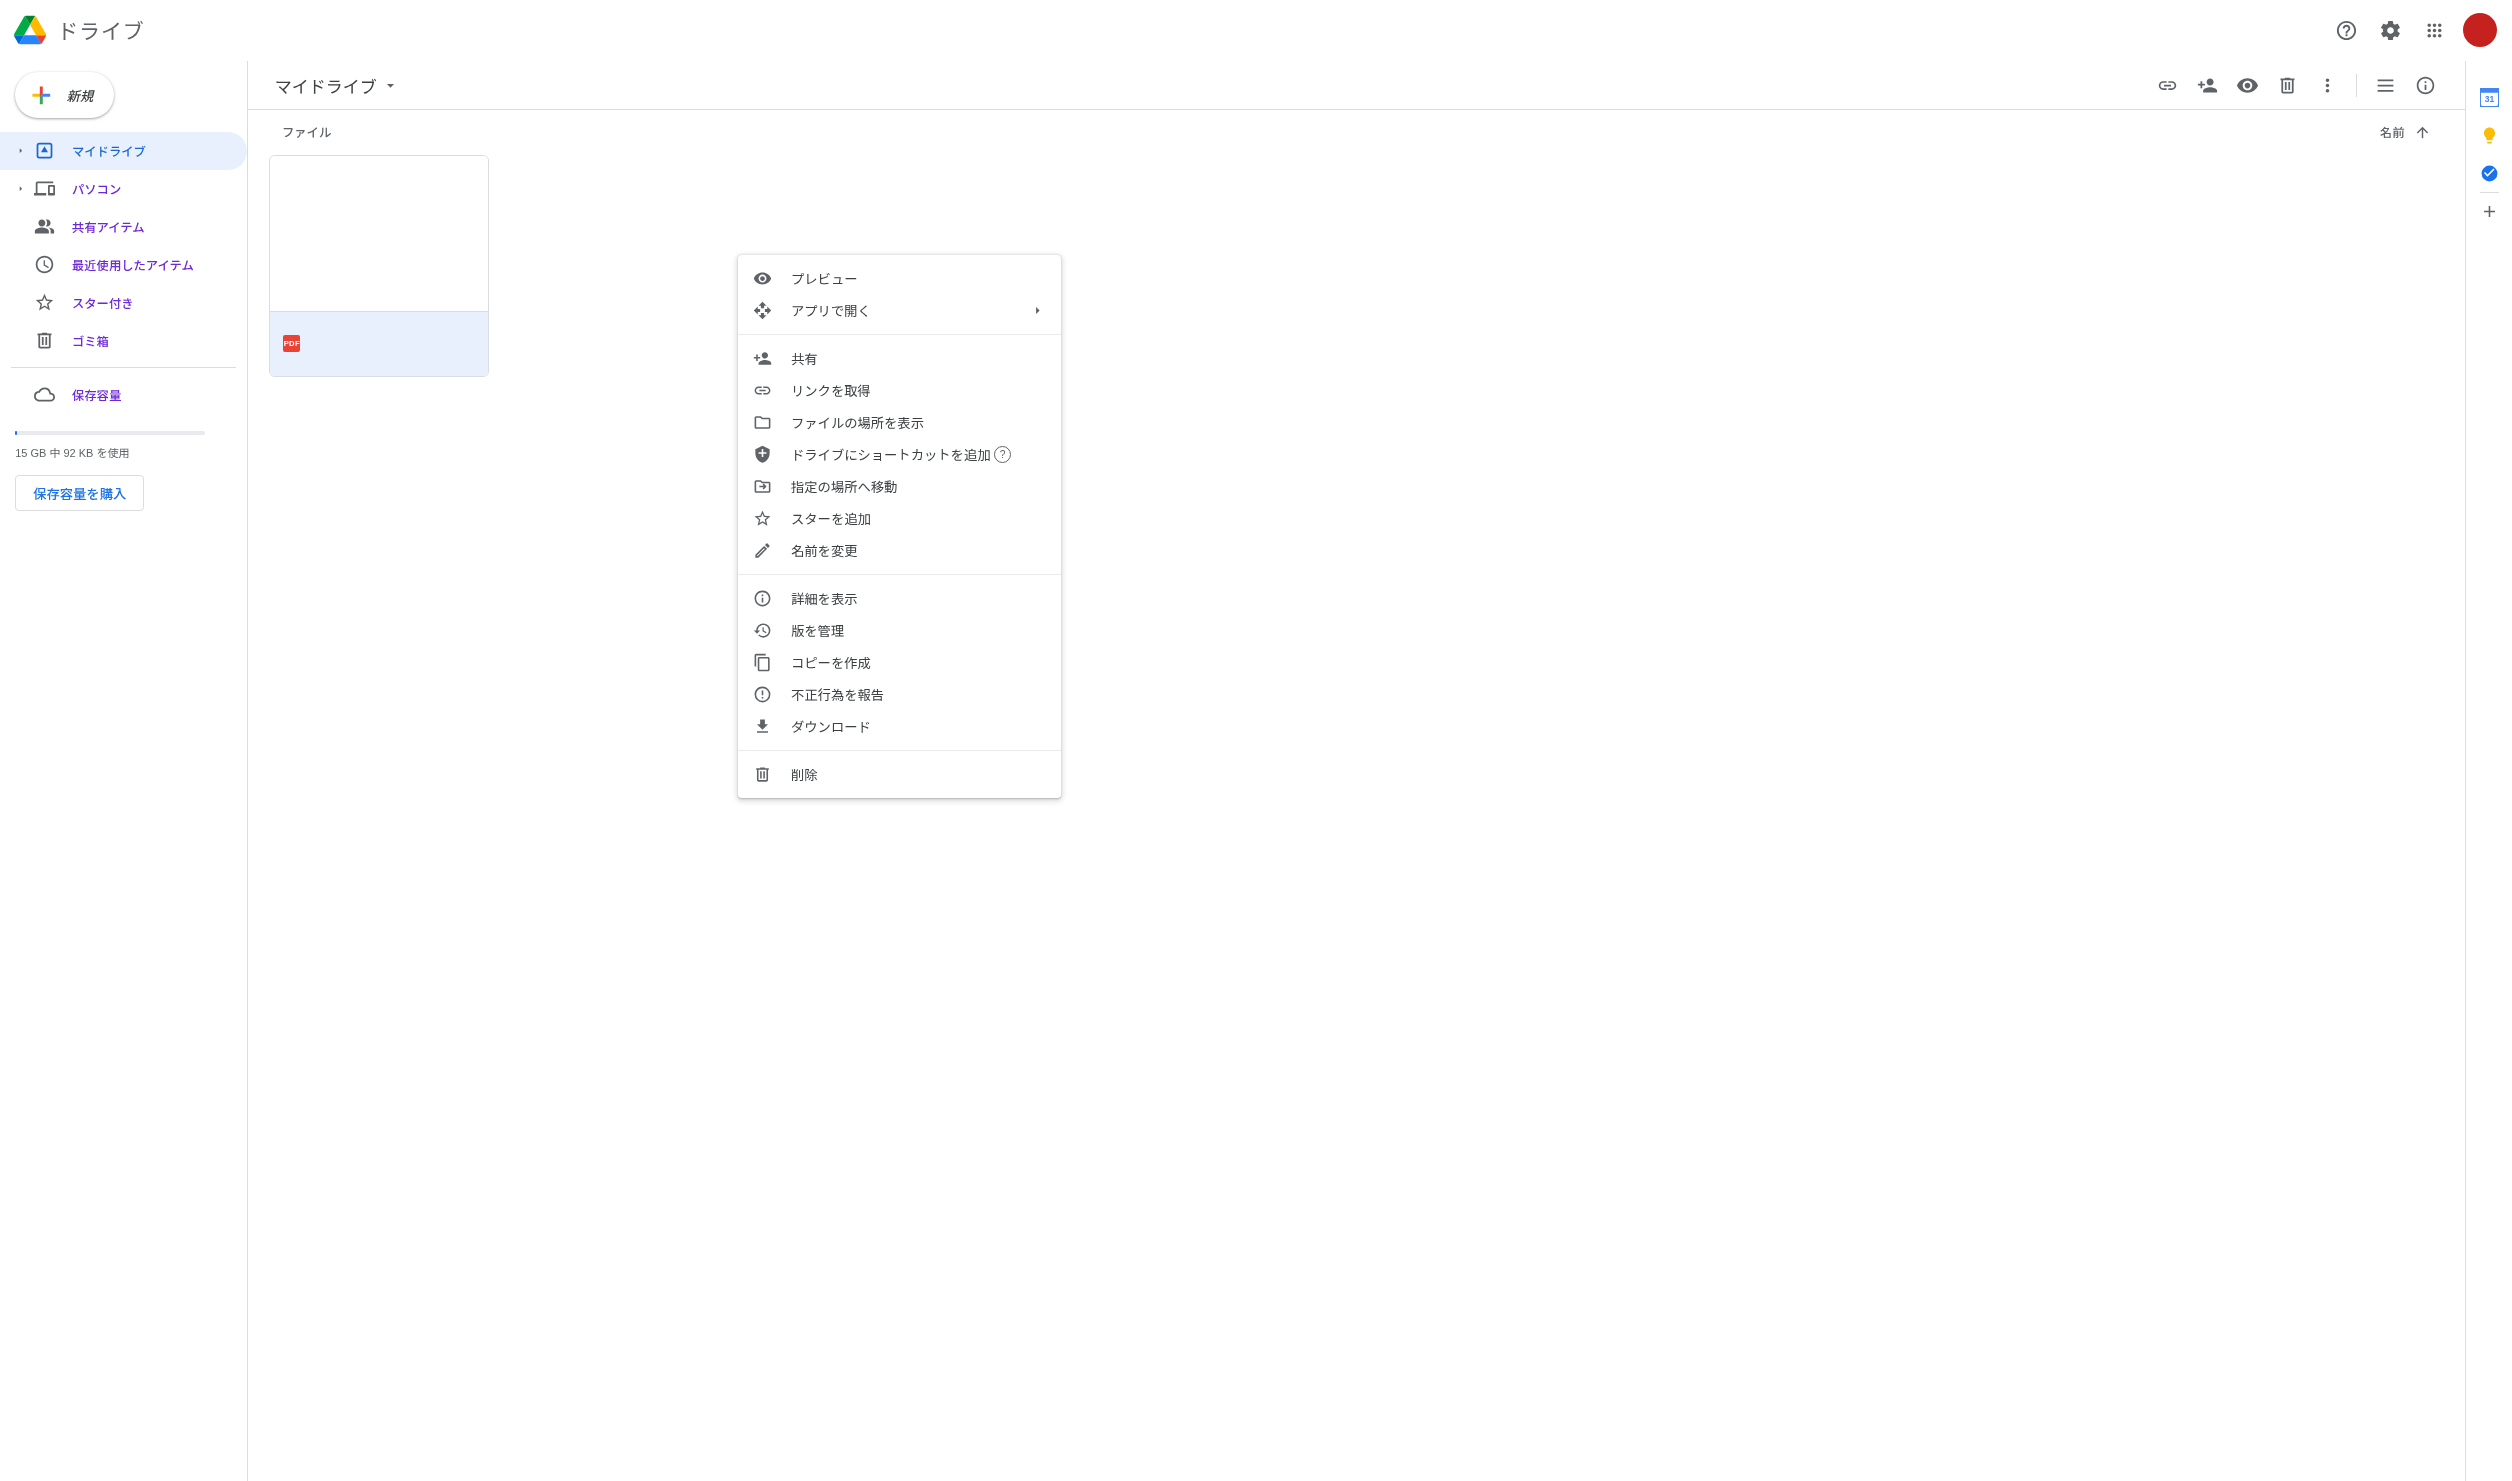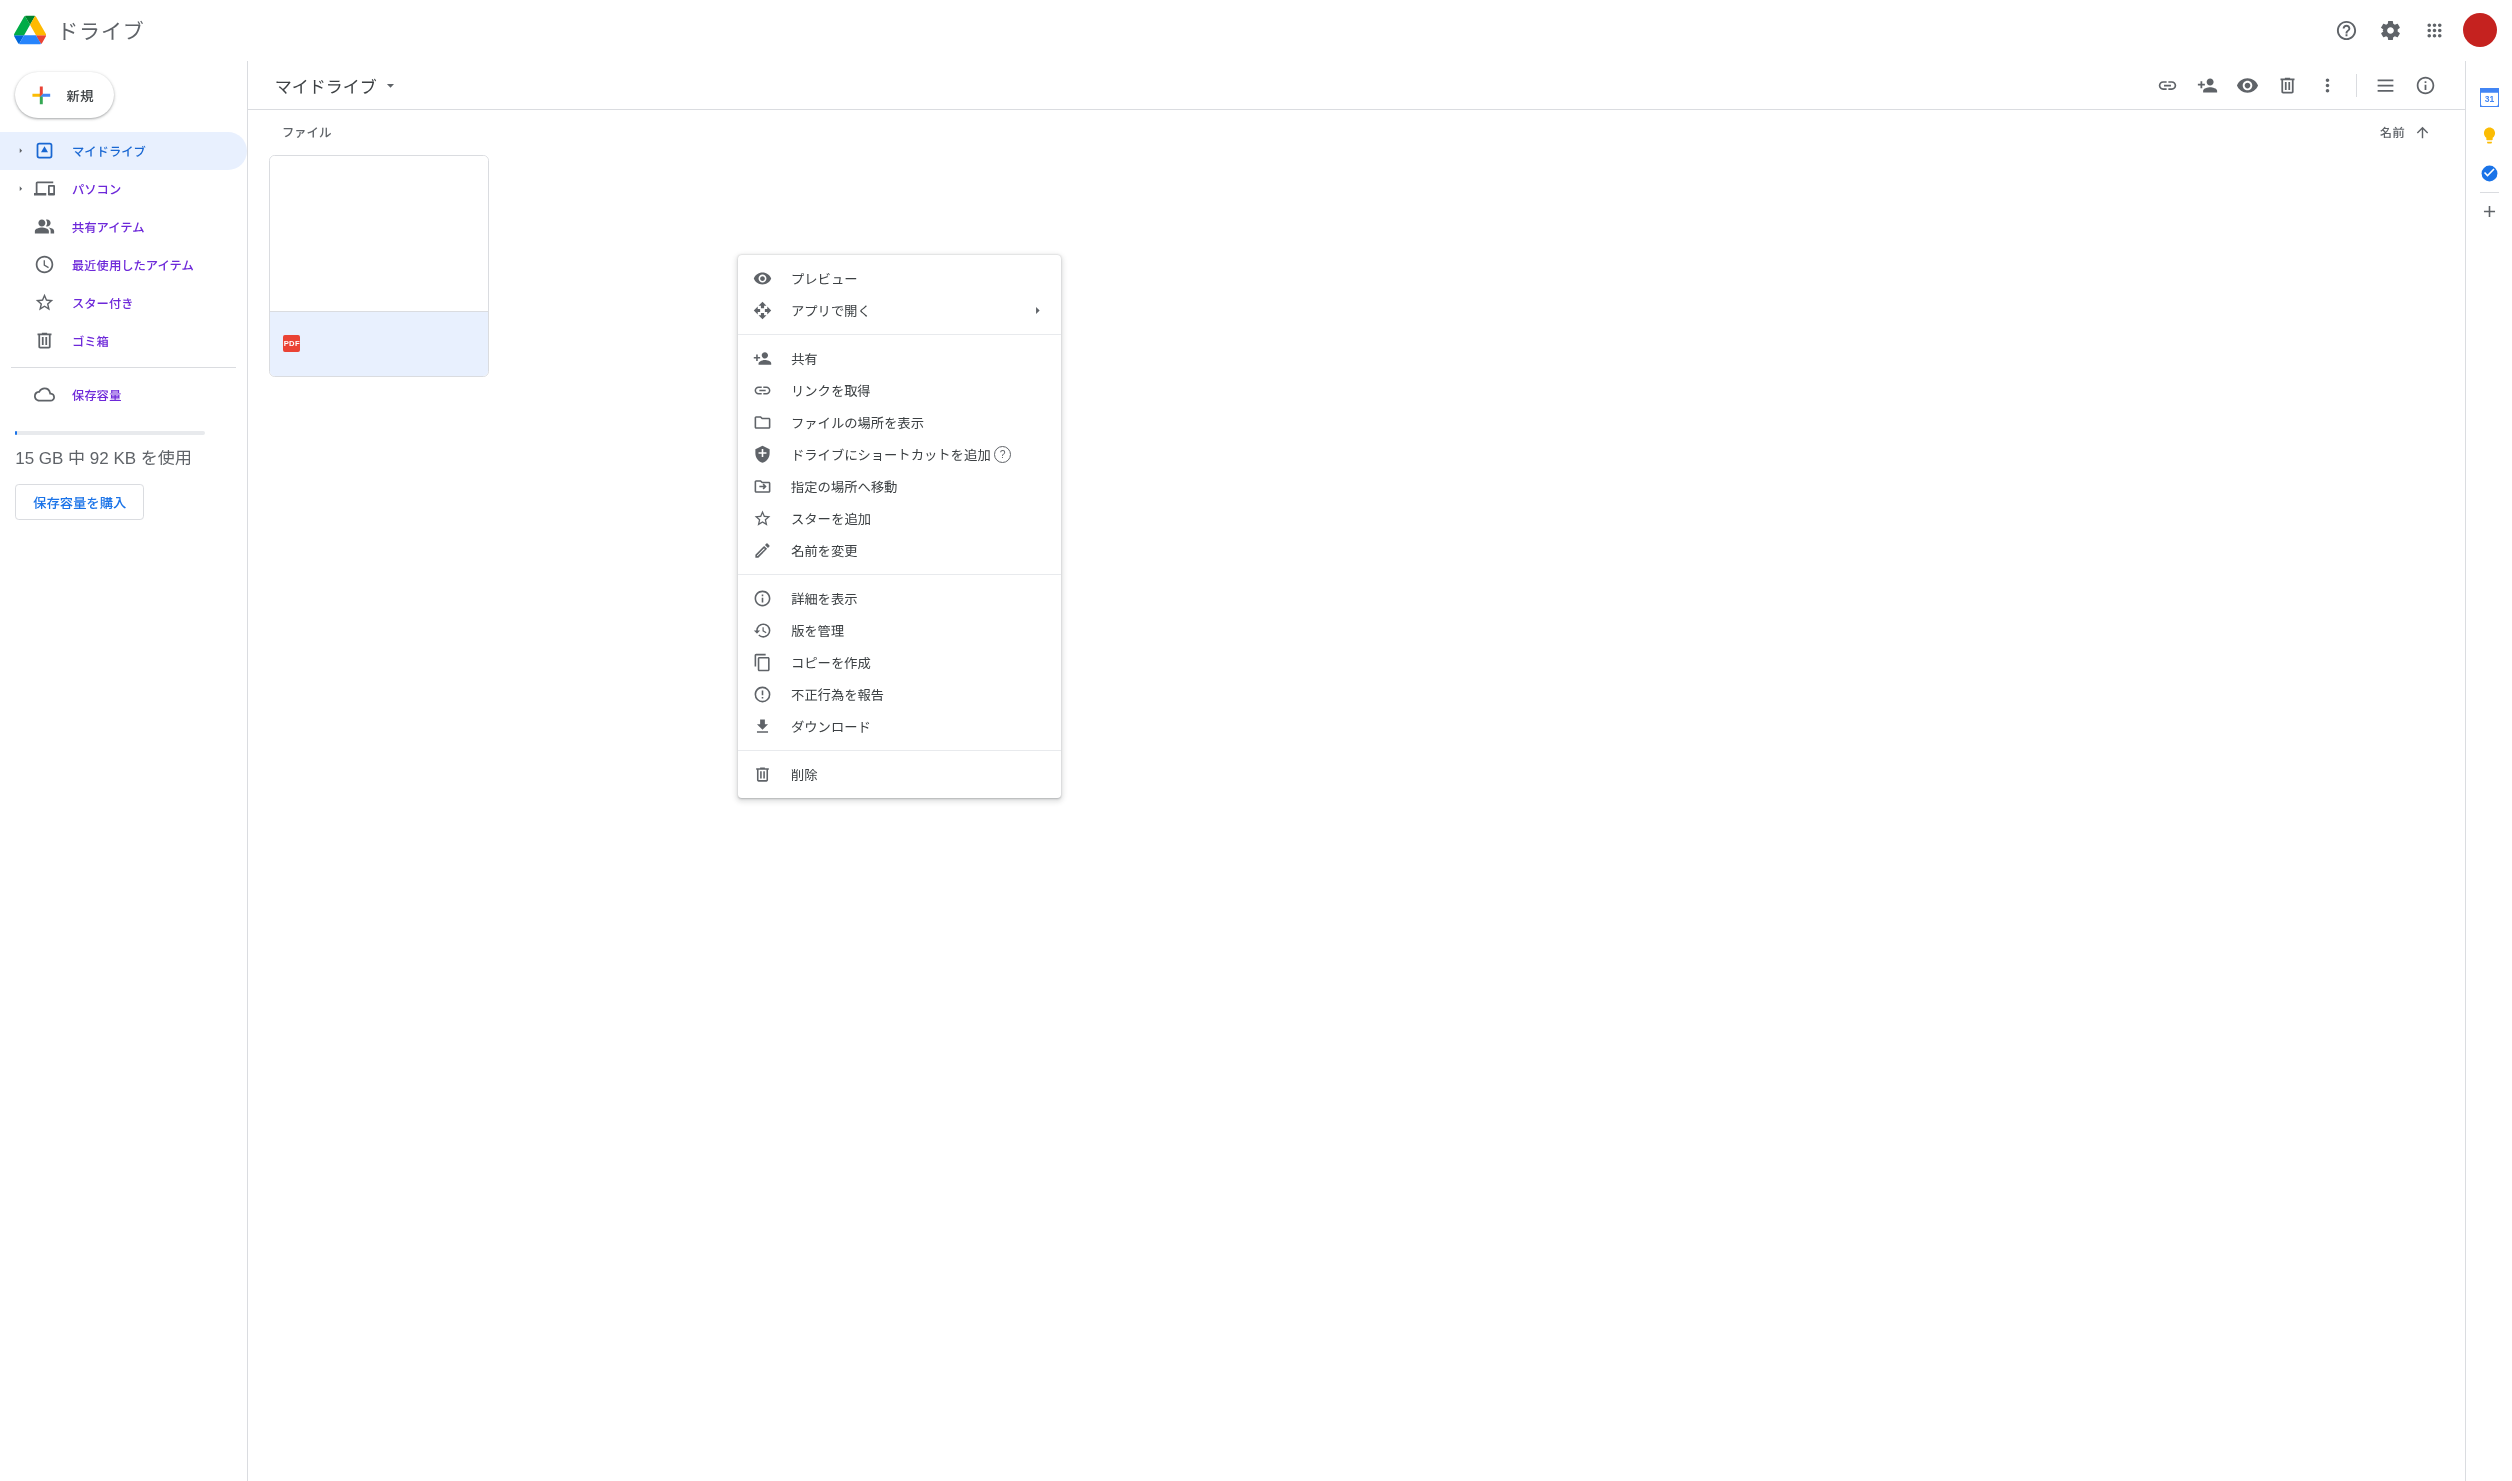--- a/index.html
+++ b/index.html
@@ -34,41 +34,41 @@
   .avatar { width:34px; height:34px; border-radius:50%; background:#c5221f; margin-left:3.8px; }
 
   
   .body { display:flex; height: calc(100vh - 61px); }
   .sidebar { width: 247px; padding: 7.6px 11.4px 0 11.4px; border-right:none; display:flex; flex-direction:column; }
   .new-btn {
     display:flex; align-items:center; gap:11.4px; height:46px; padding: 0 21px 0 13.3px;
     border-radius: 26.6px; border:none; background:#fff;
     box-shadow: 0 0.9px 1.9px rgba(60,64,67,.3), 0 0.9px 2.8px 0.9px rgba(60,64,67,.15);
     font-size:13.3px; color:#3c4043; cursor:pointer; width:fit-content; margin: 3.8px 0 13.3px 3.8px;
-    letter-spacing: 0.2px; font-weight:500;
+    letter-spacing: 0.2px; font-weight:500;font-style:italic;
   }
 
   .nav { display:flex; flex-direction:column; gap:0; margin-left:-11.4px; margin-right:-11.4px; }
   .nav-item {
     display:flex; align-items:center; height:38px; padding:0 17px 0 13.3px;
     border-radius: 0 19px 19px 0; cursor:pointer; color:#6d28d9;
     font-size:12.3px; font-weight:500;
   }
   .nav-item.active { background:#e8f0fe; color:#1967d2; }
   .nav-expander { width:15px; display:flex; align-items:center; justify-content:center; color:#5f6368; visibility:hidden; }
   .nav-item.has-children .nav-expander { visibility:visible; }
   .nav-icon { width:21px; height:21px; margin:0 17px 0 5.7px; display:flex; align-items:center; justify-content:center; }
   .nav-item.active .nav-icon { color:#1967d2; }
 
   .divider { height:0.9px; background:#dadce0; margin:7.6px 0; }
 
   .storage { padding: 5.7px 3.8px 0 3.8px; }
   .storage-bar { height:3.8px; width:190px; background:#e8eaed; border-radius:1.9px; margin:11.4px 0 9.5px 0; position:relative; }
   .storage-bar::after { content:""; position:absolute; left:0; top:0; bottom:0; width:1%; background:#1a73e8; border-radius:1.9px; }
-  .storage-text { font-size:17px; color:#5f6368; margin-bottom:15px; }
+  .storage-text { font-size:11px; color:#5f6368; margin-bottom:15px; }
   .buy-btn {
     border:0.9px solid #dadce0; background:#fff; color:#1a73e8; font-size:13.3px;
     padding:7.6px 17px; border-radius:3.8px; cursor:pointer; font-weight:500;
   }
 
   
   .main { flex:1; border-left:0.9px solid #dadce0; display:flex; flex-direction:column; position:relative; }
   .titlebar { display:flex; align-items:center; height:49px; padding:0 21px; border-bottom:0.9px solid #dadce0; }
   .crumb { display:flex; align-items:center; gap:5.7px; font-size:17px; color:#3c4043; cursor:pointer; padding:1.9px 5.7px; border-radius:3.8px;}
   .title-spacer { flex:1; }

